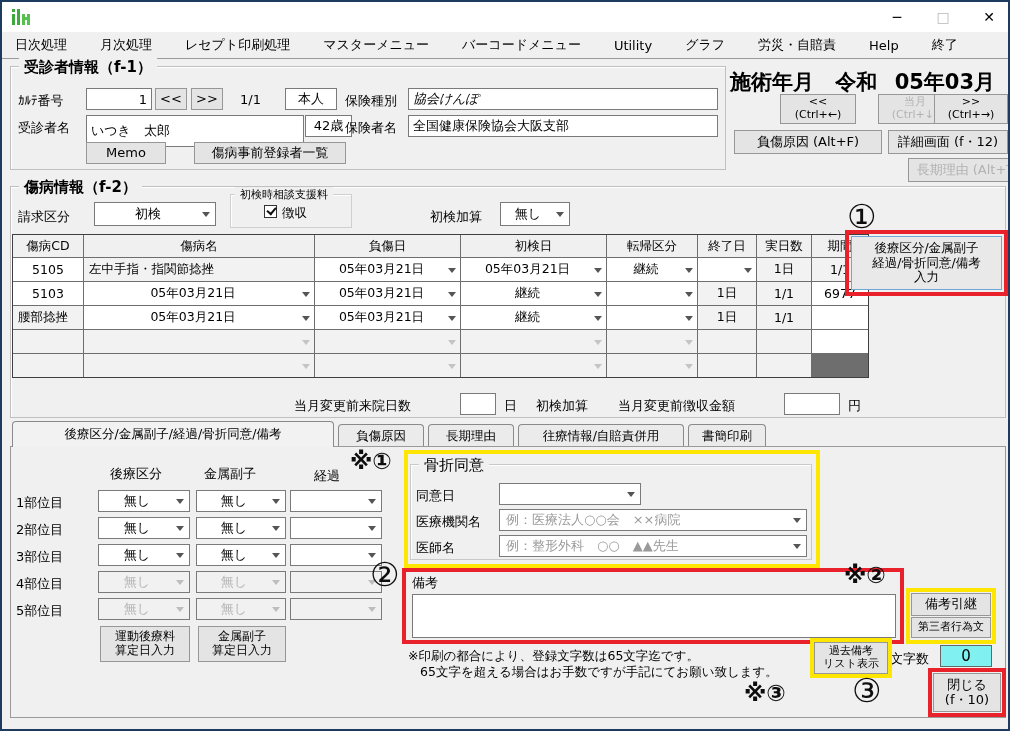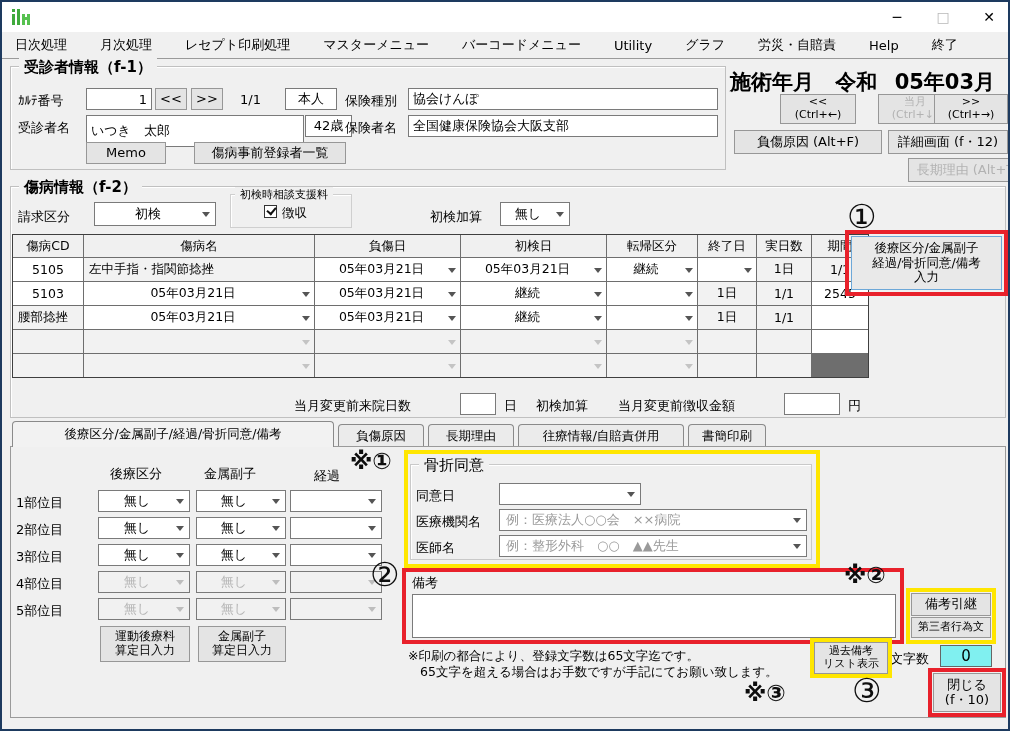--- a/index.html
+++ b/index.html
@@ -92,21 +92,21 @@
   <div class="gbox" style="left:8px;top:64px;width:716px;height:104px">
     <span class="legend b">受診者情報（f-1）</span>
   </div>
   <span class="lbl" style="left:16px;top:90px">ｶﾙﾃ番号</span>
   <input class="inp" style="left: 84px; top: 86px; width: 66px; height: 22px; text-align: right;" value="1">
   <div class="btn" style="left:153px;top:86px;width:32px;height:22px">&lt;&lt;</div>
   <div class="btn" style="left:189px;top:86px;width:32px;height:22px">&gt;&gt;</div>
   <span class="lbl" style="left:238px;top:90px">1/1</span>
   <div class="boxval" style="left:283px;top:86px;width:52px;height:22px">本人</div>
   <span class="lbl" style="left:343px;top:90px">保険種別</span>
-  <input class="inp" style="left: 406px; top: 86px; width: 310px; height: 22px;" value="協会けんぽ">
+  <input class="inp" style="left: 406px; top: 86px; width: 310px; height: 22px; font-style: italic;" value="協会けんぽ">
   <span class="lbl" style="left:16px;top:117px">受診者名</span>
   <input class="inp" style="left: 84px; top: 113px; width: 218px; height: 32px;" value="いつき　太郎">
   <div class="boxval" style="left:303px;top:113px;width:47px;height:22px">42歳</div>
   <span class="lbl" style="left:343px;top:117px">保険者名</span>
   <input class="inp" style="left: 406px; top: 113px; width: 310px; height: 22px;" value="全国健康保険協会大阪支部">
   <div class="btn" style="left:84px;top:140px;width:80px;height:22px">Memo</div>
   <div class="btn" style="left:192px;top:140px;width:152px;height:22px">傷病事前登録者一覧</div>
 
   <div class="abs big" style="left:728px;top:66px">
     <span>施術年月</span>
@@ -208,21 +208,21 @@
       </div>
     <div class="c" style="padding:0">
         <div class="ccombo">
           <span></span>
           <span class="cv"></span>
         </div>
       </div>
     <div class="c g">1日</div>
     <div class="c g">1/1</div>
 
-    <div class="c">2545</div>
+    <div class="c">6977</div>
     <div class="c g nm">腰部捻挫</div>
     <div class="c" style="padding:0">
         <div class="ccombo">
           <span>05年03月21日</span>
           <span class="cv"></span>
         </div>
       </div>
     <div class="c" style="padding:0">
         <div class="ccombo">
           <span>05年03月21日</span>

